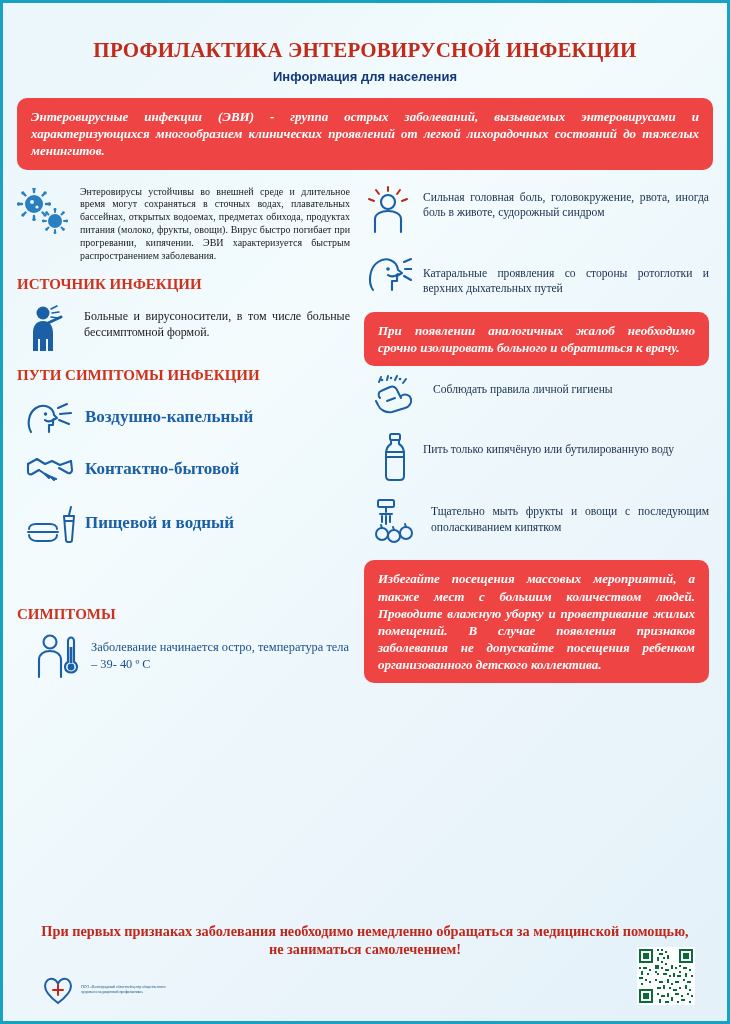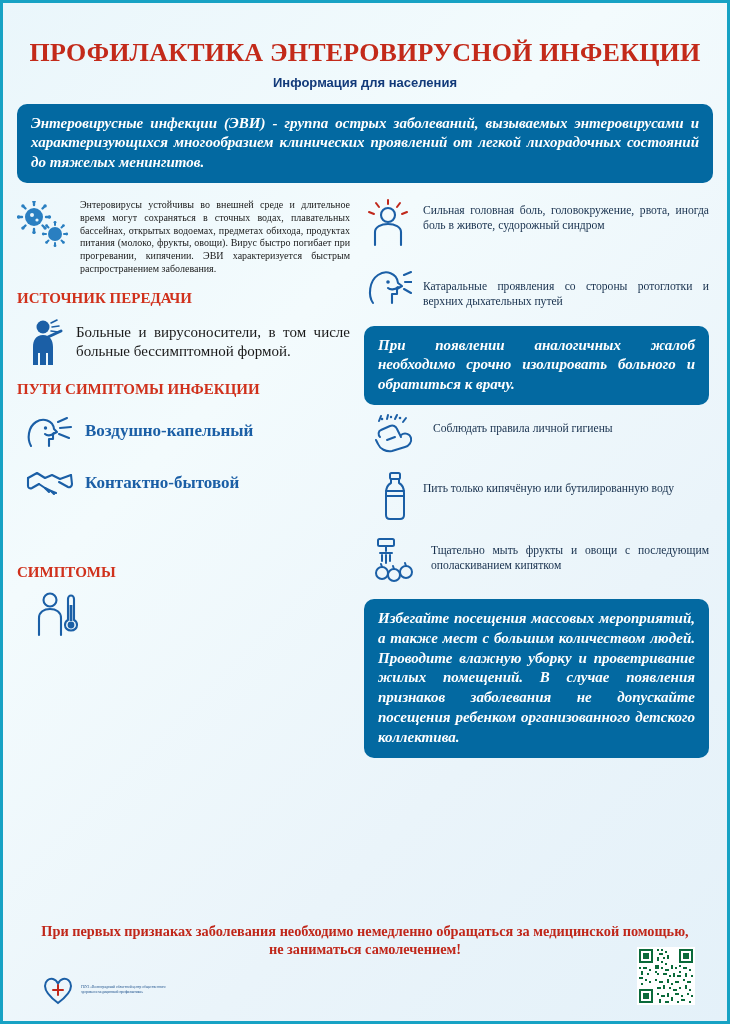--- a/index.html
+++ b/index.html
@@ -19,44 +19,44 @@
     background: transparent;
   }
   .inner {
     position: absolute;
     left: 14px; right: 14px; top: 12px; bottom: 10px;
   }
   
   .title {
     text-align: center;
     color: #c32a1a;
-    font-size: 26px;
+    font-size: 21px;
     font-weight: bold;
     letter-spacing: 0.2px;
     line-height: 1.1;
     margin-top: 24px;
     font-family: "Liberation Serif", serif;
   }
   .subtitle {
     text-align: center;
     color: #123a7a;
     font-size: 13px;
     font-weight: bold;
     margin-top: 7px;
     font-family: "Liberation Sans", sans-serif;
   }
   
   .banner {
-    background: #0369a1;
+    background: #ef4444;
     color: #ffffff;
     border-radius: 10px;
     padding: 10px 14px;
     font-style: italic;
     font-weight: bold;
-    font-size: 15px;
+    font-size: 13px;
     line-height: 1.32;
     text-align: justify;
     font-family: "Liberation Serif", serif;
   }
   .banner-top {
     margin-top: 14px;
   }
   
   .cols {
     display: flex;
@@ -86,21 +86,21 @@
   }
   .txt.bold { font-weight: bold; }
   .heading-red {
     color: #d0311c;
     font-weight: bold;
     font-size: 15px;
     margin: 14px 0 8px 0;
     font-family: "Liberation Serif", serif;
   }
 
-  .source-txt { font-size: 15px; line-height: 1.3; text-align: justify; }
+  .source-txt { font-size: 12px; line-height: 1.3; text-align: justify; margin-left: 8px; }
 
   .route {
     display: flex;
     align-items: center;
     gap: 10px;
     margin-top: 14px;
   }
   .route-label {
     color: #1b5fa6;
     font-weight: bold;
@@ -235,21 +235,21 @@
                 <circle cx="15" cy="14" r="2" fill="#eaf6fb"></circle>
                 <circle cx="20" cy="19" r="1.6" fill="#eaf6fb"></circle>
               </g>
             </svg>
           </div>
           <div>
             <div class="txt">Энтеровирусы устойчивы во внешней среде и длительное время могут сохраняться в сточных водах, плавательных бассейнах, открытых водоемах, предметах обихода, продуктах питания (молоко, фрукты, овощи). Вирус быстро погибает при прогревании, кипячении. ЭВИ характеризуется быстрым распространением заболевания.</div>
           </div>
         </div>
 
-        <div class="heading-red">ИСТОЧНИК ПЕРЕДАЧИ</div>
+        <div class="heading-red">ИСТОЧНИК ИНФЕКЦИИ</div>
 
         <div class="block" style="padding-left:10px;">
           <div class="icon">
             <svg width="40" height="52" viewBox="0 0 40 52">
               <g fill="#1b5fa6">
                 <circle cx="16" cy="12" r="6.5"></circle>
                 <path d="M16 20 C9 20 6 25 6 32 L6 50 L11 50 L11 38 L13 38 L13 50 L19 50 L19 38 L21 38 L21 50 L26 50 L26 32 C26 25 23 20 16 20 Z"></path>
                 <path d="M21 22 L34 16" stroke="#1b5fa6" stroke-width="3" fill="none" stroke-linecap="round"></path>
               </g>
               <g stroke="#1b5fa6" stroke-width="1.6" stroke-linecap="round">
@@ -286,35 +286,51 @@
                 <path d="M3 14 L3 22 C3 24 5 25 7 24 L14 20"></path>
                 <path d="M46 11 L47 20 C47 22 45 24 43 23 L34 18"></path>
                 <path d="M14 20 L20 24 L26 27 L31 29"></path>
                 <path d="M20 24 L24 28 M26 27 L29 30"></path>
               </g>
             </svg>
           </div>
           <div class="route-label">Контактно-бытовой</div>
         </div>
 
+        <div class="route" style="padding-left:8px;">
+          <div class="icon">
+            <svg width="50" height="42" viewBox="0 0 50 42">
+              <g fill="none" stroke="#1b5fa6" stroke-width="2" stroke-linecap="round" stroke-linejoin="round">
+                <path d="M4 27 C4 24 7 22 11 22 L25 22 C29 22 32 24 32 27"></path>
+                <path d="M3 30 L33 30"></path>
+                <path d="M4 33 C4 37 8 39 12 39 L24 39 C28 39 32 37 32 33"></path>
+                <path d="M39 14 L49 14 L47 38 C47 39.5 46 40 45 40 L43 40 C42 40 41 39.5 41 38 Z"></path>
+                <path d="M40 19 L48 19"></path>
+                <path d="M44 13 L46 5"></path>
+              </g>
+            </svg>
+          </div>
+          <div class="route-label">Пищевой и водный</div>
+        </div>
 
         <div class="heading-red" style="margin-top:62px;">СИМПТОМЫ</div>
 
         <div class="symptom" style="padding-left:18px;">
           <div class="icon">
             <svg width="44" height="48" viewBox="0 0 44 48">
               <g fill="none" stroke="#1b5fa6" stroke-width="2.1" stroke-linecap="round" stroke-linejoin="round">
                 <circle cx="15" cy="9" r="6.5"></circle>
                 <path d="M4 44 L4 27 C4 21 9 18 15 18 C21 18 26 21 26 27 L26 44"></path>
                 <path d="M33 8 C33 6 34.5 4.5 36 4.5 C37.5 4.5 39 6 39 8 L39 29 C41 30 42 32 42 34 C42 37 39.5 39.5 36 39.5 C32.5 39.5 30 37 30 34 C30 32 31 30 33 29 Z"></path>
               </g>
               <circle cx="36" cy="34" r="3.4" fill="#1b5fa6"></circle>
               <rect x="34.6" y="14" width="2.8" height="16" fill="#1b5fa6"></rect>
             </svg>
           </div>
+          <div class="symptom-txt" style="padding-top:6px;">Заболевание начинается остро, температура тела – 39- 40 º С</div>
         </div>
       </div>
 
       <div class="col-right">
 
         <div class="rblock" style="margin-top:2px;justify-content:flex-end;">
           <div class="icon">
             <svg width="48" height="48" viewBox="0 0 48 48">
               <g stroke="#c0271a" stroke-width="2" stroke-linecap="round" fill="none">
                 <line x1="24" y1="5" x2="24" y2="1"></line>

